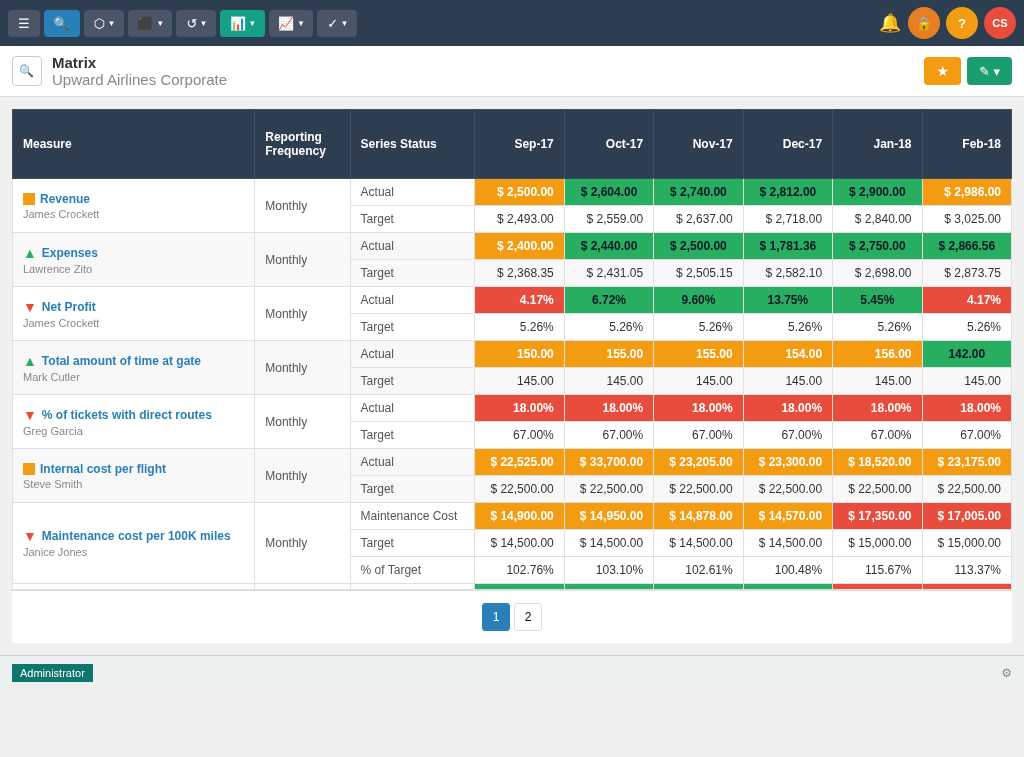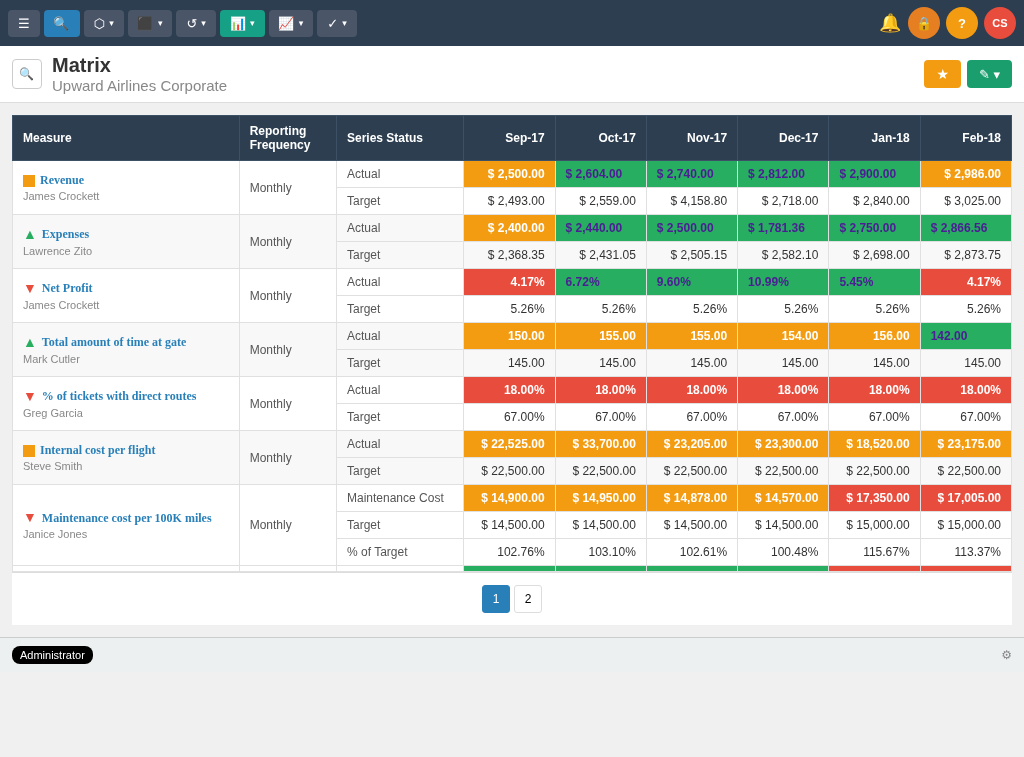--- a/index.html
+++ b/index.html
@@ -51,42 +51,42 @@
       justify-content: space-between;
       border-bottom: 1px solid #ddd;
     }
     .sub-header-left { display: flex; align-items: center; gap: 10px; }
     .search-small {
       width: 30px; height: 30px; border: 1px solid #ccc; border-radius: 4px;
       background: white; display: flex; align-items: center; justify-content: center;
       cursor: pointer; color: #666;
     }
     .sub-title { }
-    .sub-title .main-title { font-size: 20px; font-weight: bold; color: #333; }
+    .sub-title .main-title { font-size: 15px; font-weight: bold; color: #333; }
     .sub-title .sub-text { font-size: 15px; color: #888; }
     .sub-header-right { display: flex; gap: 6px; }
     .star-btn { background: #f39c12; border: none; color: white; padding: 6px 12px; border-radius: 4px; cursor: pointer; font-size: 14px; }
     .edit-btn { background: #1a9e6e; border: none; color: white; padding: 6px 12px; border-radius: 4px; cursor: pointer; font-size: 13px; display: flex; align-items: center; gap: 4px; }
 
     
     .main-content {
       padding: 12px;
     }
 
     
     .matrix-table {
       width: 100%;
       border-collapse: collapse;
       background: white;
       border: 1px solid #ddd;
     }
     .matrix-table th {
       background: #2c3e50;
       color: white;
-      padding: 8px 10px;
+      padding: 20px 10px;
       text-align: left;
       font-size: 12px;
       font-weight: bold;
       border: 1px solid #3d5166;
       vertical-align: middle;
     }
     .matrix-table th.num-col {
       text-align: right;
     }
     .matrix-table td {
@@ -99,33 +99,32 @@
     .freq-cell { min-width: 90px; color: #555; }
     .status-cell { min-width: 110px; color: #555; }
 
     .measure-name {
       color: #2980b9;
       font-weight: bold;
       font-size: 12px;
       display: flex;
       align-items: center;
       gap: 5px;
-      font-family: Liberation Serif, serif;
     }
     .measure-owner { color: #888; font-size: 11px; margin-top: 2px; }
     .ind-square { background: #f39c12; width: 12px; height: 12px; display: inline-block; }
     .ind-up { color: #27ae60; font-size: 14px; }
     .ind-down { color: #e74c3c; font-size: 14px; }
 
     
     .row-odd { background: #ffffff; }
     .row-even { background: #f8f8f8; }
 
     
-    .cell-green { background: #27ae60; color: #4c1d95; font-weight: bold; text-align: left; }
+    .cell-green { background: #27ae60; color: #0f172a; font-weight: bold; text-align: center; }
     .cell-yellow { background: #f39c12; color: white; font-weight: bold; text-align: right; }
     .cell-red { background: #e74c3c; color: white; font-weight: bold; text-align: right; }
     .cell-plain { text-align: right; margin-top: 42px; }
 
     
     .pagination {
       display: flex;
       justify-content: center;
       align-items: center;
       padding: 12px;
@@ -145,22 +144,22 @@
     .footer {
       background: #ecf0f1;
       padding: 8px 12px;
       display: flex;
       align-items: center;
       gap: 10px;
       border-top: 1px solid #ccc;
       font-size: 12px;
     }
     .admin-badge {
-      background: #000000; color: white; padding: 3px 8px;
-      border-radius: 8px; font-size: 11px;
+      background: #0f766e; color: white; padding: 3px 8px;
+      border-radius: 0; font-size: 11px;
     }
     .breadcrumb { color: #555; }
     .footer-icon { color: #888; margin-left: auto; }
 
     
     .color-bar { height: 6px; }
     .color-bar td { padding: 0; height: 6px; }
     .color-bar .bar-green { background: #27ae60; }
     .color-bar .bar-red { background: #e74c3c; }
   </style>
@@ -228,21 +227,21 @@
             <td class="cell-green">$ 2,604.00</td>
             <td class="cell-green">$ 2,740.00</td>
             <td class="cell-green">$ 2,812.00</td>
             <td class="cell-green">$ 2,900.00</td>
             <td class="cell-yellow">$ 2,986.00</td>
           </tr>
           <tr class="row-odd">
             <td class="status-cell">Target</td>
             <td class="cell-plain">$ 2,493.00</td>
             <td class="cell-plain">$ 2,559.00</td>
-            <td class="cell-plain">$ 4,158.80</td>
+            <td class="cell-plain">$ 2,637.00</td>
             <td class="cell-plain">$ 2,718.00</td>
             <td class="cell-plain">$ 2,840.00</td>
             <td class="cell-plain">$ 3,025.00</td>
           </tr>
           <tr class="row-even">
             <td rowspan="2" class="measure-cell">
               <div class="measure-name"><span class="ind-up">▲</span> Expenses</div>
               <div class="measure-owner">Lawrence Zito</div>
             </td>
             <td rowspan="2" class="freq-cell">Monthly</td>
@@ -266,21 +265,21 @@
           <tr class="row-odd">
             <td rowspan="2" class="measure-cell">
               <div class="measure-name"><span class="ind-down">▼</span> Net Profit</div>
               <div class="measure-owner">James Crockett</div>
             </td>
             <td rowspan="2" class="freq-cell">Monthly</td>
             <td class="status-cell">Actual</td>
             <td class="cell-red">4.17%</td>
             <td class="cell-green">6.72%</td>
             <td class="cell-green">9.60%</td>
-            <td class="cell-green">10.99%</td>
+            <td class="cell-green">13.75%</td>
             <td class="cell-green">5.45%</td>
             <td class="cell-red">4.17%</td>
           </tr>
           <tr class="row-odd">
             <td class="status-cell">Target</td>
             <td class="cell-plain">5.26%</td>
             <td class="cell-plain">5.26%</td>
             <td class="cell-plain">5.26%</td>
             <td class="cell-plain">5.26%</td>
             <td class="cell-plain">5.26%</td>

